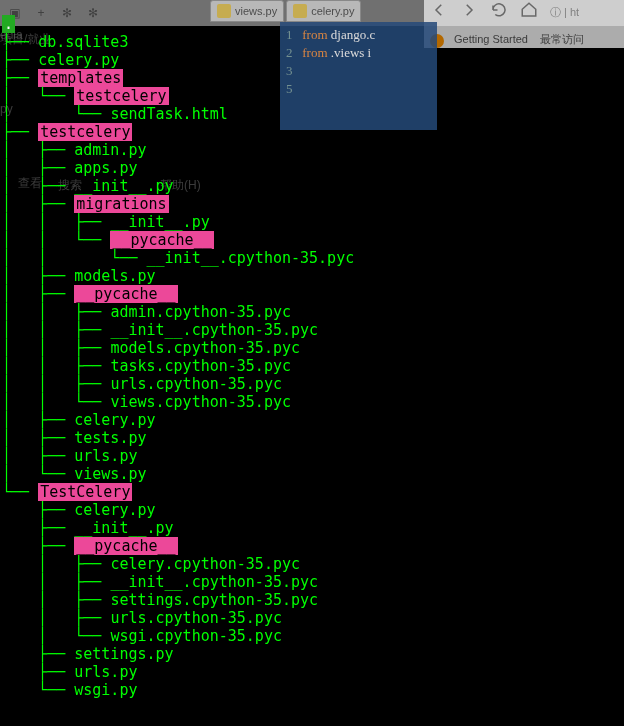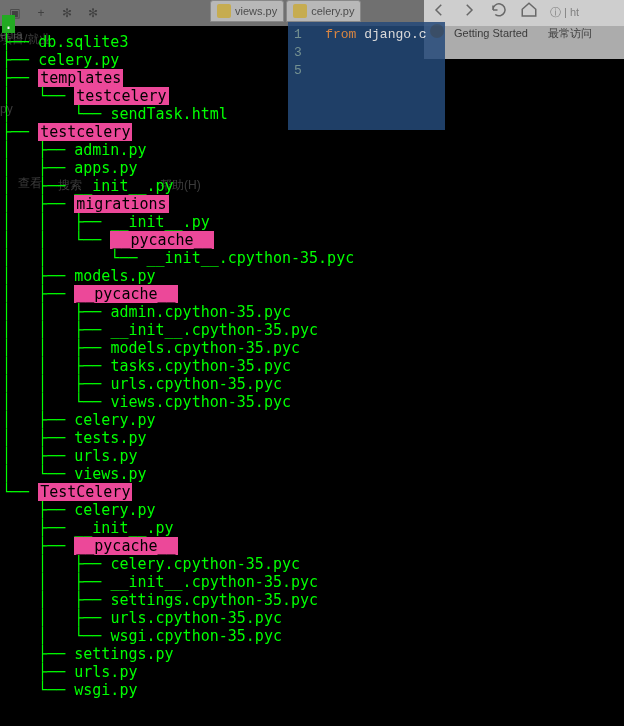--- a/index.html
+++ b/index.html
@@ -1,26 +1,26 @@
 <!DOCTYPE html>
 <html><head>
 <meta charset="utf-8">
 <style>
 html,body{margin:0;padding:0;width:624px;height:726px;overflow:hidden;background:#000;font-family:"DejaVu Sans Mono","Consolas",monospace;font-size:15px;line-height:18px}
 .menubar{height:26px;background:#ccc;color:#444;font-family:sans-serif;font-size:12px;display:flex;align-items:center;padding:0 6px;position:absolute;top:0;left:0;right:0;z-index:0;opacity:0.55}
 .menubar .ico{width:18px;height:18px;display:inline-flex;align-items:center;justify-content:center;margin-right:8px;color:#777}
 .tabstrip{position:absolute;top:0;left:210px;height:22px;display:flex;z-index:0;opacity:0.6}
 .tabstrip .tab{background:#e8e8e8;border:1px solid #999;border-radius:3px 3px 0 0;padding:2px 6px;font-size:11px;font-family:sans-serif;color:#333;margin-right:2px;display:flex;align-items:center}
 .tabstrip .tab .pyico{width:14px;height:14px;background:#ffd43b;border-radius:2px;margin-right:4px;display:inline-block}
-.browserctl{position:absolute;top:0;right:0;height:59px;width:200px;background:#f6f6f6;z-index:0;opacity:0.7;font-family:sans-serif;font-size:11px;color:#555}
+.browserctl{position:absolute;top:0;right:0;height:48px;width:200px;background:#f6f6f6;z-index:0;opacity:0.7;font-family:sans-serif;font-size:11px;color:#555}
 .browserctl .row1{display:flex;align-items:center;height:24px;padding:0 6px;gap:12px}
-.browserctl .row2{display:flex;align-items:flex-start;height:24px;padding:0 6px;gap:6px}
+.browserctl .row2{display:flex;align-items:flex-end;height:24px;padding:0 6px;gap:6px}
 .browserctl svg{width:18px;height:18px;stroke:#666;fill:none;stroke-width:2}
 .browserctl .fxico{width:14px;height:14px;border-radius:50%;background:#ff9500;display:inline-block;margin-right:4px}
-.codepreview{position:absolute;top:22px;left:288px;width:145px;height:100px;background:#254a7a;z-index:0;opacity:0.85;color:#fff;font-size:13px;padding:4px 6px;font-family:Liberation Mono, monospace}
+.codepreview{position:absolute;top:22px;left:280px;width:145px;height:100px;background:#254a7a;z-index:0;opacity:0.85;color:#fff;font-size:13px;padding:4px 6px;font-family:Liberation Serif, serif}
 .codepreview .ln{color:#8aa}
 .codepreview .kw{color:#ff9d4d}
 .codepreview .txt{color:#fff}
 .tree{position:absolute;top:0;left:0;right:0;bottom:0;color:#00ff00;z-index:10;white-space:pre;padding-left:2px}
 .tree .box{background:#ec4899;color:#000;padding:0 2px}
 .tree .file{color:#00ff00;font-weight:normal}
 .root{color:#fff;background:#22aa22;padding:0 2px}
 .fadedtxt{position:absolute;color:#777;font-family:sans-serif;font-size:12px;z-index:0;opacity:0.5}
 </style>
 </head>
@@ -62,26 +62,27 @@
           <path d="M4 12a8 8 0 1 1 3 6M4 12V6m0 6h6"></path>
         </svg></span>
     <span><svg viewBox="0 0 24 24">
           <path d="M3 11l9-8 9 8v9H3z"></path>
         </svg></span>
     <span style="font-size:11px;color:#888">ⓘ | ht</span>
   </div>
   <div class="row2">
     <span class="fxico"></span>
     <span>Getting Started</span>
-    <span style="margin-left:14px">最常访问</span>
+    <span style="margin-left:6px">最常访问</span>
   </div>
 </div>
 
 <div class="codepreview">
   <div><span class="ln">1</span>&nbsp;&nbsp;&nbsp;<span class="kw">from</span><span class="txt"> django.c</span></div>
+  <div><span class="ln">2</span>&nbsp;&nbsp;&nbsp;<span class="kw">from</span><span class="txt"> .views i</span></div>
   <div><span class="ln">3</span></div>
   <div><span class="ln">5</span></div>
 </div>
 
 <pre class="tree" id="tree"><span class="root">.</span>
 ├── <span class="file">db.sqlite3</span>
 ├── <span class="file">celery.py</span>
 ├── <span class="box">templates</span>
 │   └── <span class="box">testcelery</span>
 │       └── <span class="file">sendTask.html</span>

